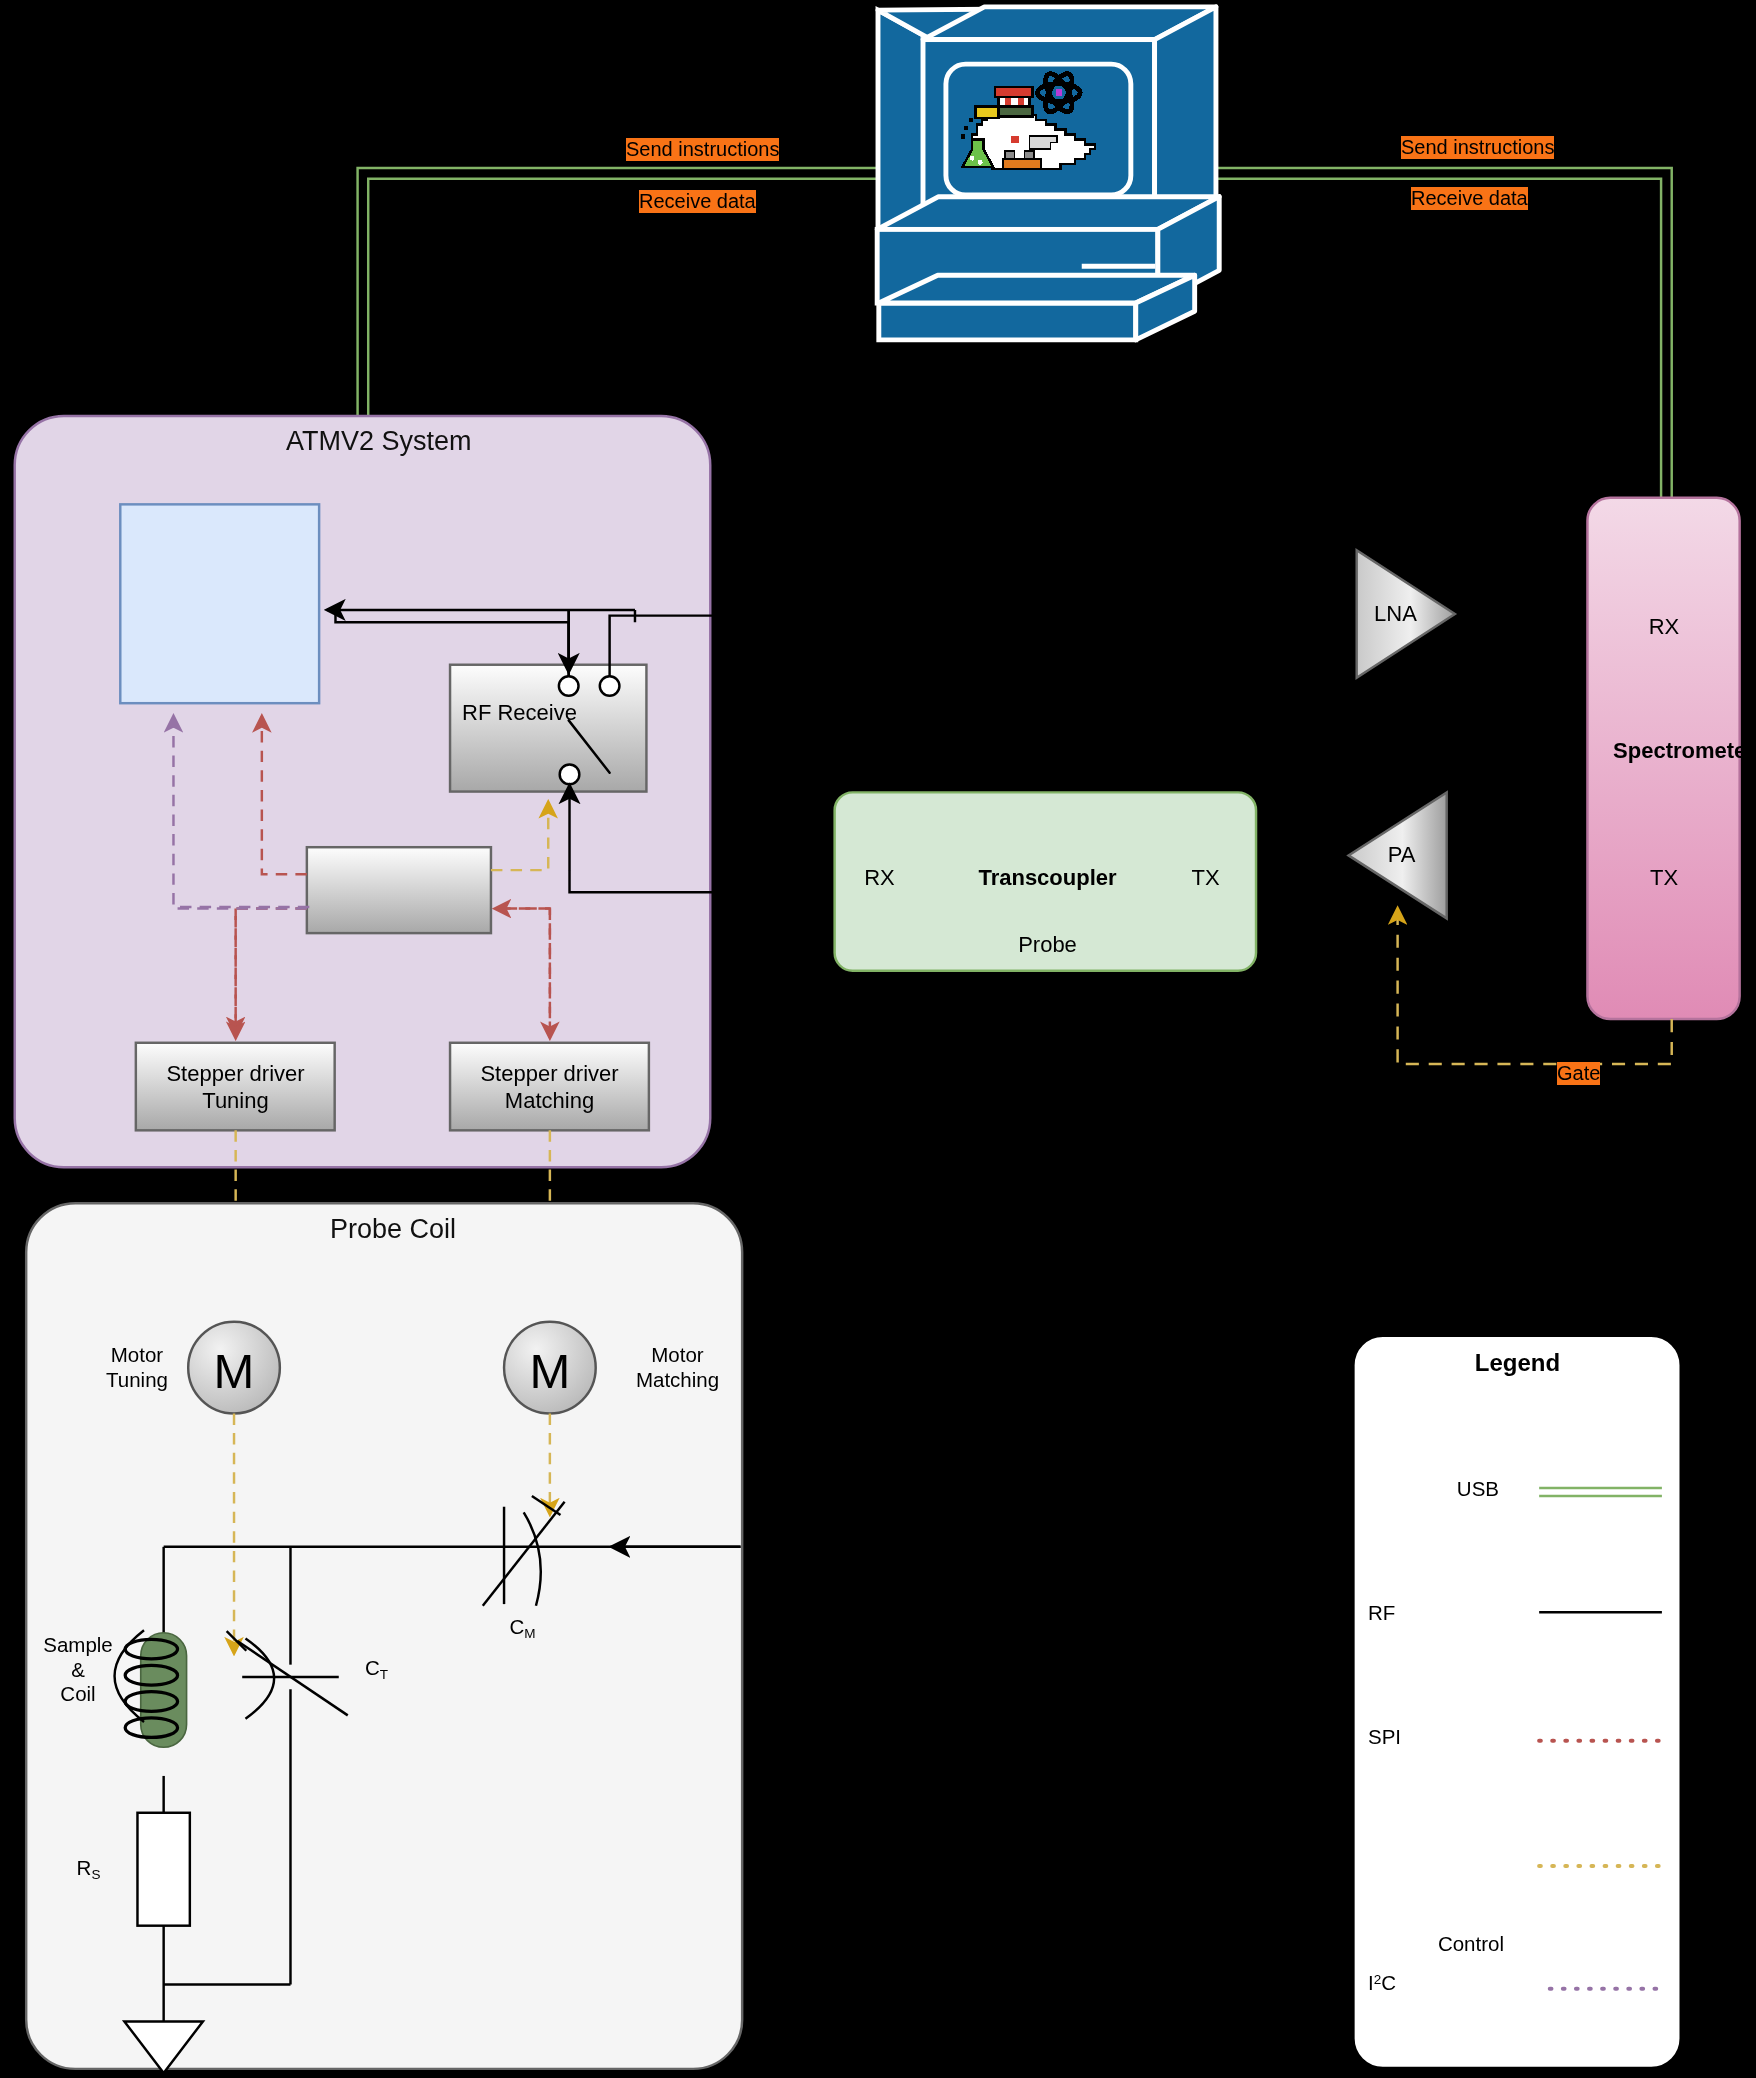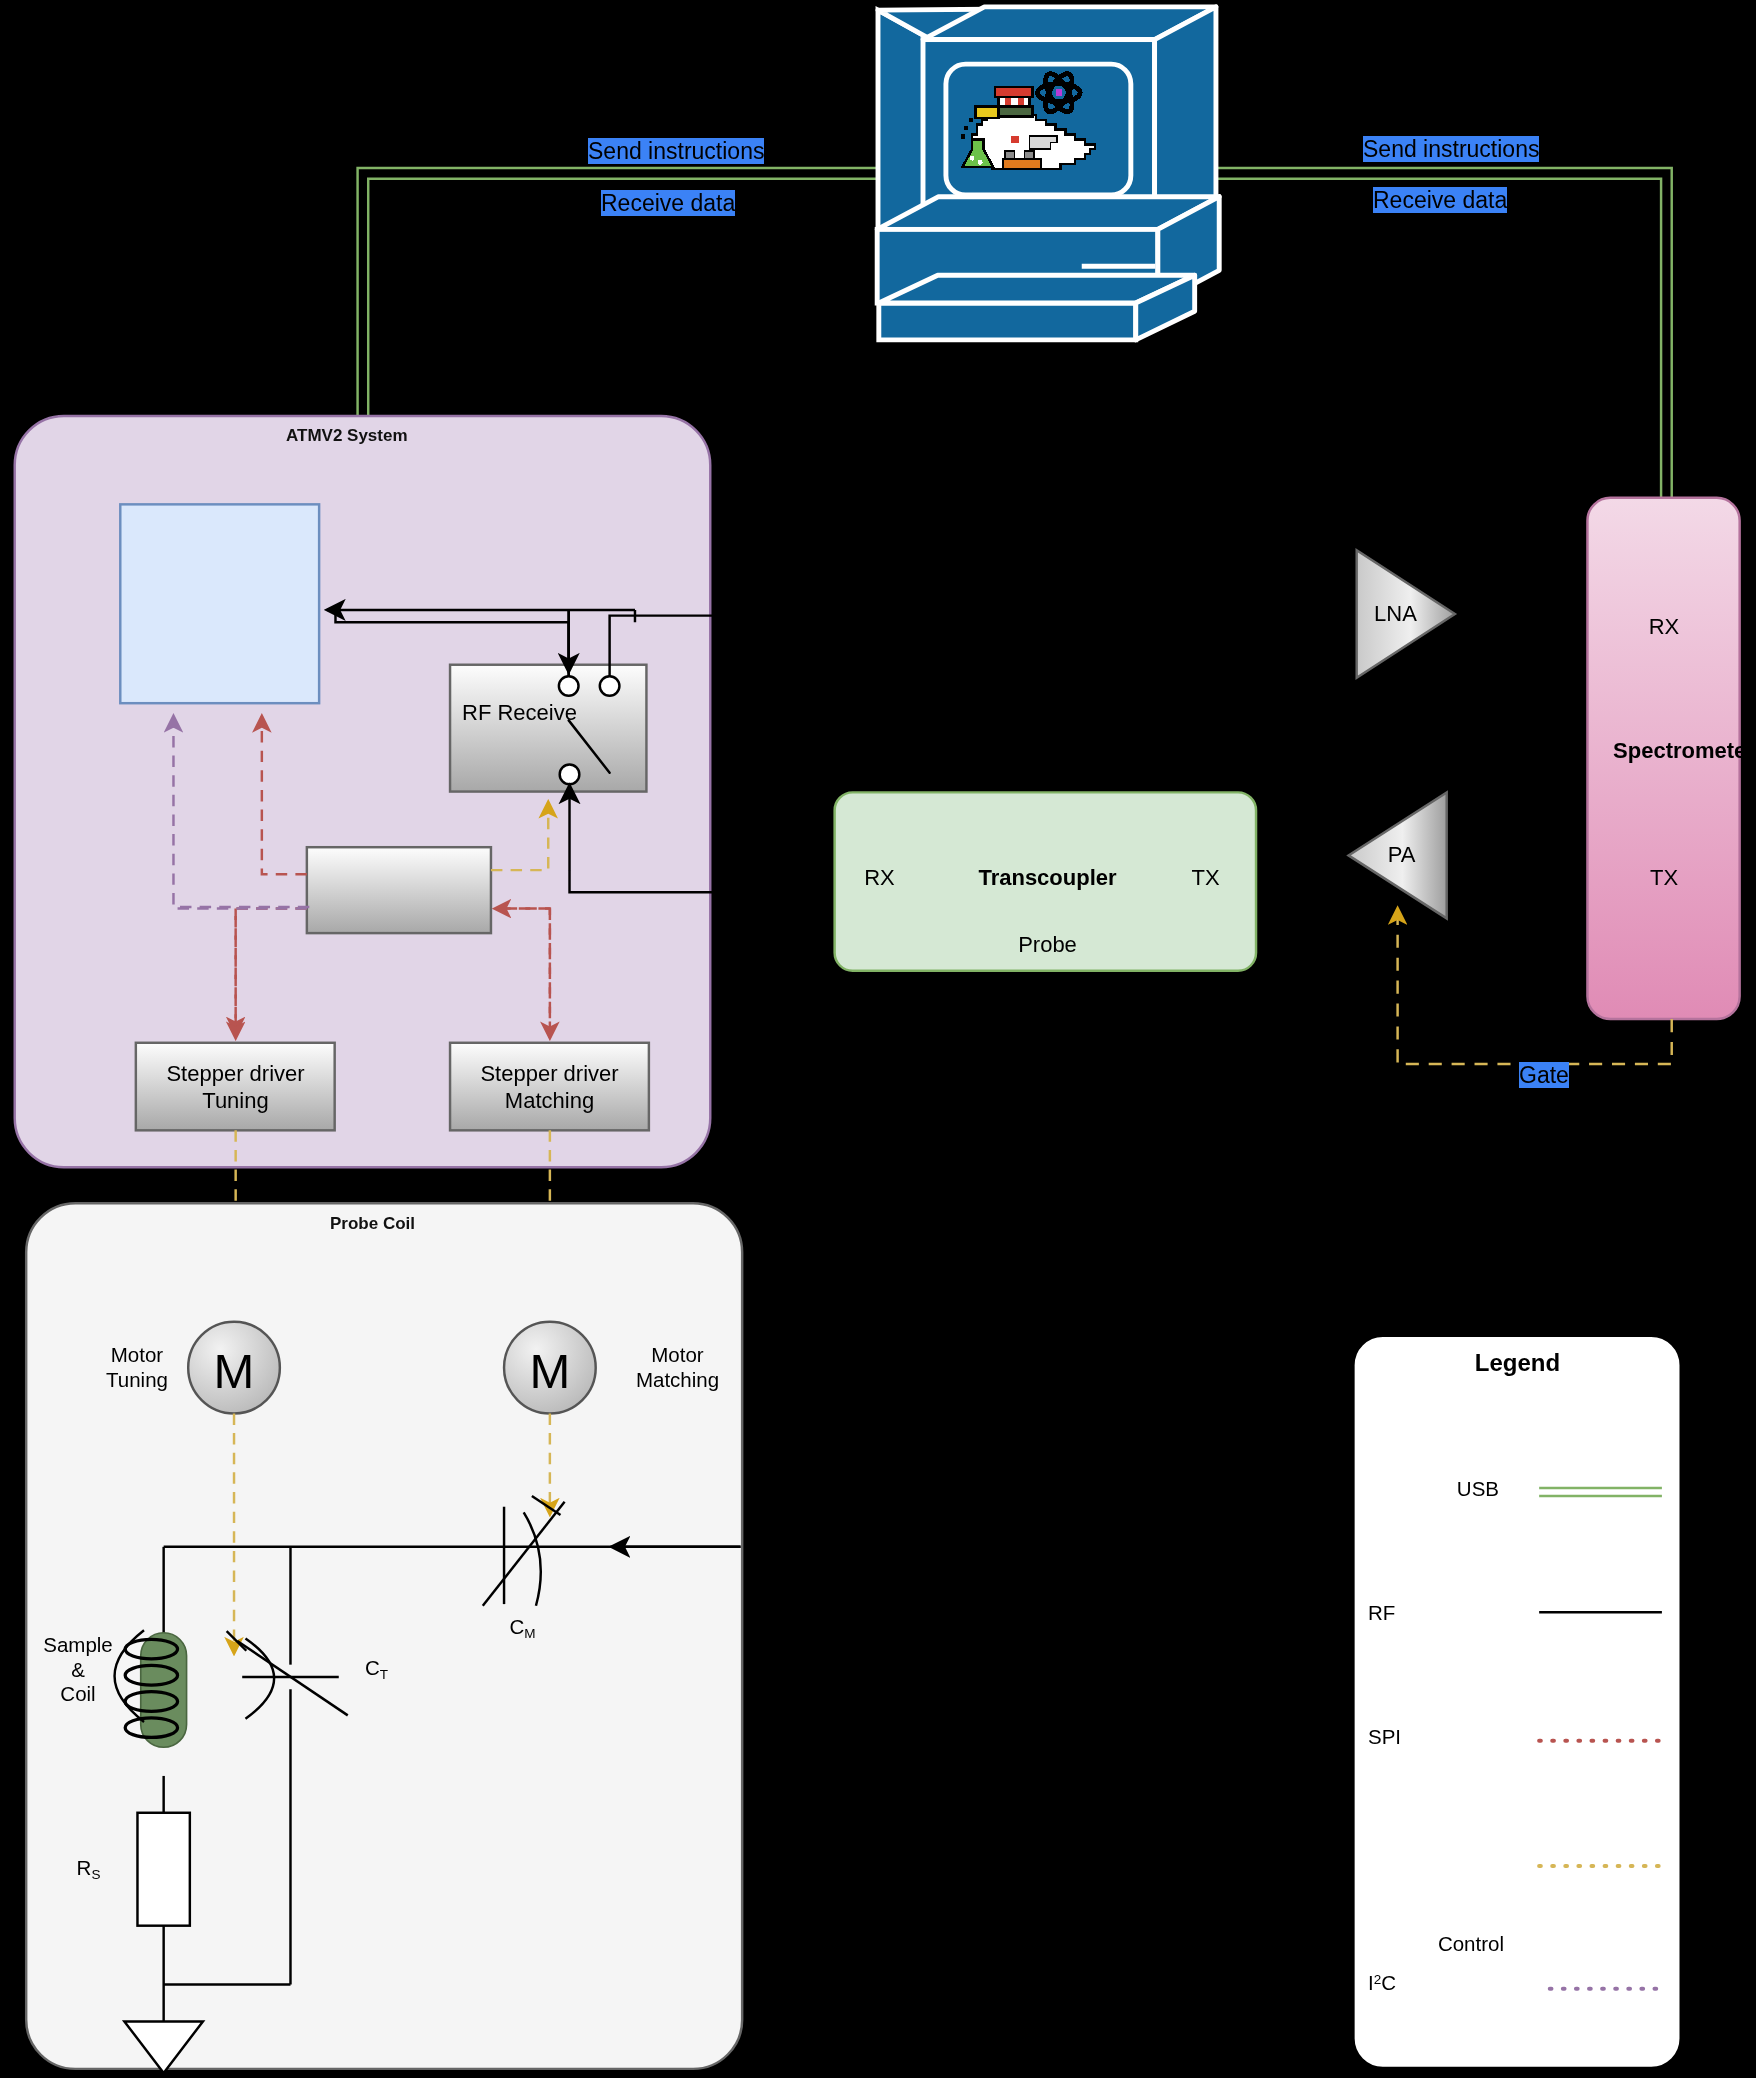--- a/index.html
+++ b/index.html
@@ -1,22 +1,22 @@
 <!DOCTYPE html>
 <html style="font-size:13px"><head>
 <meta charset="utf-8">
 <title>ATMV2 NMR System Diagram</title>
 <style>
   html,body{margin:0;padding:0;background:#000;}
   body{font-family:"Liberation Sans",sans-serif;}
   #stage{position:relative;width:1756px;height:2079px;background:#000;overflow:hidden;}
   #svgroot{position:absolute;left:0;top:0;width:1756px;height:2079px;}
-  .lbl{position:absolute;color:#000;background:#3b82f6;font-size:23px;line-height:1.15;white-space:nowrap;}
+  .lbl{position:absolute;color:#000;background:#f97316;font-size:20px;line-height:1.15;white-space:nowrap;margin-left:38px;}
   .freetxt{position:absolute;color:#000;font-size:20.5px;line-height:1.2;white-space:pre;text-align:center;}
-  .panel-title{position:absolute;font-size:17px;font-weight:bold;color:#111;white-space:nowrap;}
+  .panel-title{position:absolute;font-size:27px;font-weight:normal;color:#111;white-space:nowrap;}
   .boxlabel{position:absolute;display:flex;align-items:center;justify-content:center;text-align:center;font-size:22px;color:#000;line-height:1.25;}
   .bold{font-weight:bold;}
   .sub{font-size:0.66em;vertical-align:-0.32em;}
   .sup{font-size:0.66em;vertical-align:0.45em;}
 </style>
 </head>
 <body>
 
 <div id="stage">
 

